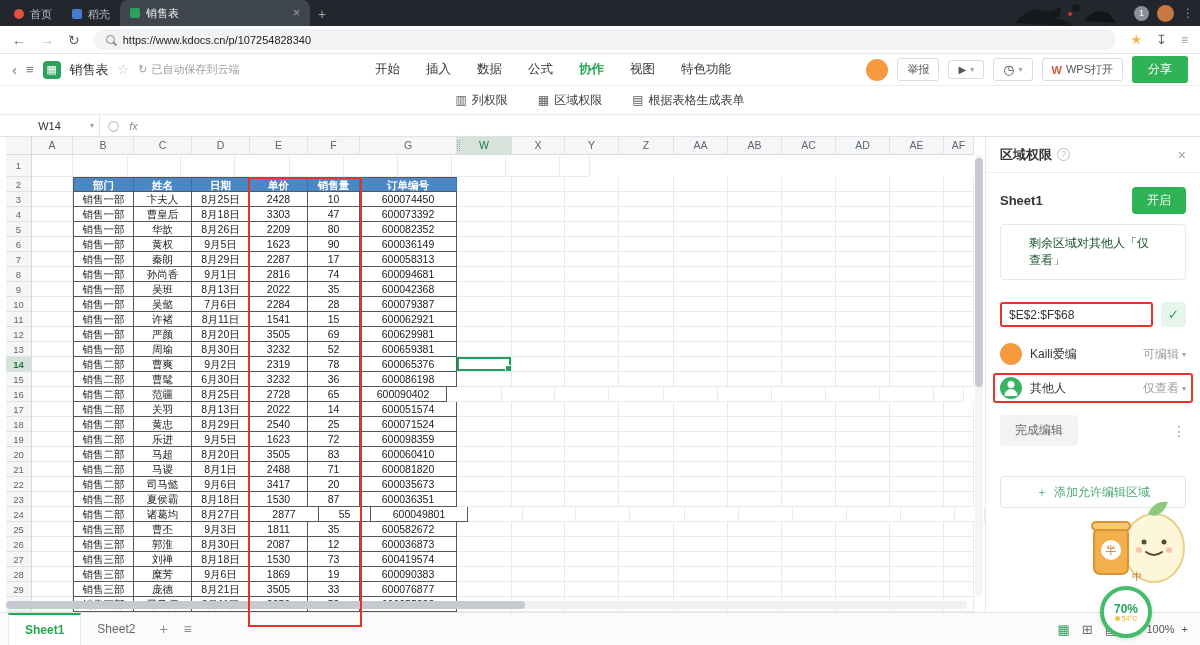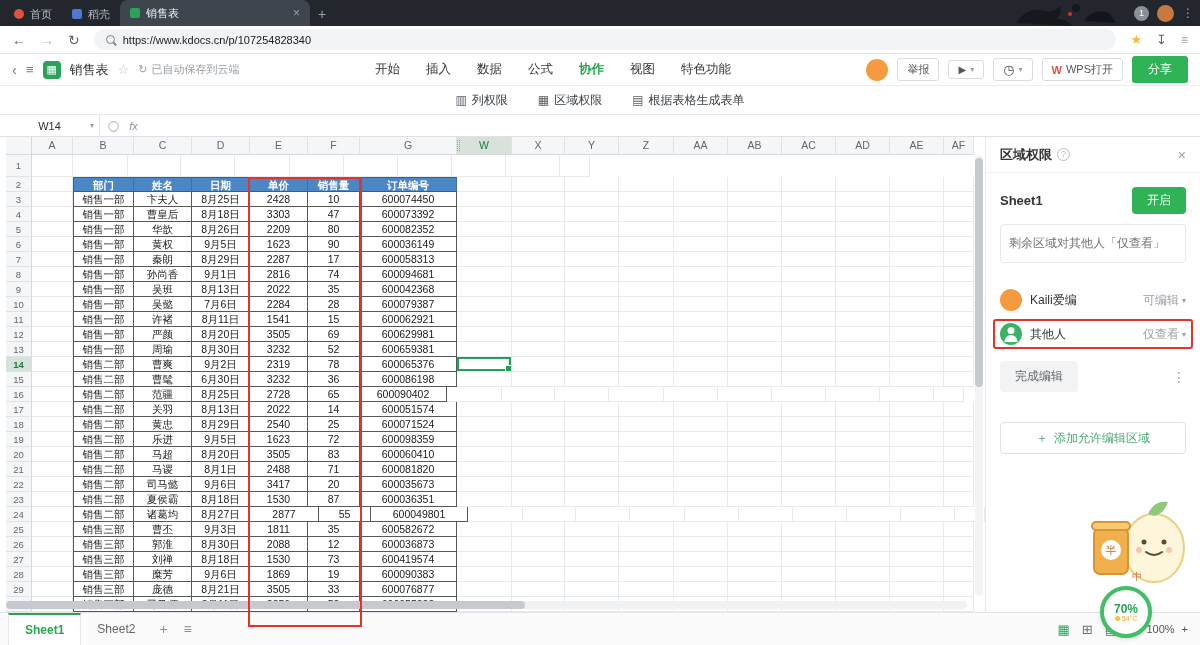--- a/index.html
+++ b/index.html
@@ -95,21 +95,21 @@
 
 
 .panel{width:215px;border-left:1px solid #e6e8eb;background:#fff;position:relative;padding:0 14px;}
 .panel-head{height:36px;display:flex;align-items:center;gap:5px;border-bottom:1px solid #efefef;margin:0 -14px;padding:0 14px;}
 .panel-title{font-size:13px;color:#333;font-weight:bold;}
 .info-ic{width:13px;height:13px;border:1px solid #b9bec5;border-radius:50%;color:#b9bec5;font-size:9px;line-height:11px;text-align:center;}
 .panel-close{margin-left:auto;color:#9aa0a6;font-size:14px;}
 .sheet-row{margin:14px 0 10px;display:flex;justify-content:space-between;align-items:center;}
 .sheet-label{font-size:13px;color:#333;font-weight:bold;}
 .btn-green{background:#30b356;color:#fff;border:none;border-radius:4px;padding:5px 15px;font-size:12px;}
-.note-box{border:1px solid #e6e8eb;border-radius:4px;padding:10px 8px;color:#737373;font-size:12px;margin-bottom:22px;}
+.note-box{border:1px solid #e6e8eb;border-radius:4px;padding:10px 28px;color:#14532d;font-size:12px;margin-bottom:22px;}
 .range-row{display:flex;align-items:center;gap:8px;margin-bottom:12px;}
 .range-input{flex:1;border:2px solid #e63228;border-radius:3px;height:25px;padding:0 7px;font-size:12px;color:#333;outline:none;min-width:0;}
 .check-btn{width:25px;height:25px;background:#e7f6ec;color:#2aa25c;border-radius:4px;display:flex;align-items:center;justify-content:center;font-size:13px;flex:none;}
 .collab-row{display:flex;align-items:center;gap:8px;height:30px;font-size:12px;color:#333;margin-bottom:2px;}
 .collab-row.red{border:2px solid #e63228;border-radius:3px;padding:0 5px;margin:4px -7px 8px;}
 .avatar{width:22px;height:22px;border-radius:50%;flex:none;position:relative;}
 .av-orange{background:#f59a3e;}
 .av-green{background:#39b365;}
 .avatar.person::before{content:'';position:absolute;width:7px;height:7px;background:#fff;border-radius:50%;top:4px;left:50%;transform:translateX(-50%);}
 .avatar.person::after{content:'';position:absolute;width:13px;height:7px;background:#fff;border-radius:7px 7px 0 0;bottom:3px;left:50%;transform:translateX(-50%);}
@@ -759,21 +759,21 @@
           <div class="g-cell" style="width:54px"></div>
           <div class="g-cell" style="width:54px"></div>
           <div class="g-cell" style="width:30px"></div>
         </div>
         <div class="g-row">
           <div class="g-rh">26</div>
           <div class="g-cell" style="width:41px"></div>
           <div class="g-cell tc tl" style="width:61px">销售三部</div>
           <div class="g-cell tc" style="width:58px">郭淮</div>
           <div class="g-cell tc" style="width:58px">8月30日</div>
-          <div class="g-cell tc" style="width:58px">2088</div>
+          <div class="g-cell tc" style="width:58px">2087</div>
           <div class="g-cell tc" style="width:52px">12</div>
           <div class="g-cell tc" style="width:97px">600036873</div>
           <div class="g-cell" style="width:55px"></div>
           <div class="g-cell" style="width:53px"></div>
           <div class="g-cell" style="width:54px"></div>
           <div class="g-cell" style="width:55px"></div>
           <div class="g-cell" style="width:54px"></div>
           <div class="g-cell" style="width:54px"></div>
           <div class="g-cell" style="width:54px"></div>
           <div class="g-cell" style="width:54px"></div>
@@ -873,20 +873,24 @@
     <div class="panel-head">
       <span class="panel-title">区域权限</span>
       <span class="info-ic">?</span>
       <span class="panel-close">×</span>
     </div>
     <div class="sheet-row">
       <span class="sheet-label">Sheet1</span>
       <button class="btn-green">开启</button>
     </div>
     <div class="note-box">剩余区域对其他人「仅查看」</div>
+    <div class="range-row">
+      <input class="range-input" value="$E$2:$F$68" style="">
+      <span class="check-btn">✓</span>
+    </div>
     <div class="collab-row">
       <span class="avatar av-orange"></span>
       <span>Kaili爱编</span>
       <span class="perm">
           <span>可编辑</span>
           <span class="caret">▾</span>
         </span>
     </div>
     <div class="collab-row red">
       <span class="avatar av-green person"></span>

